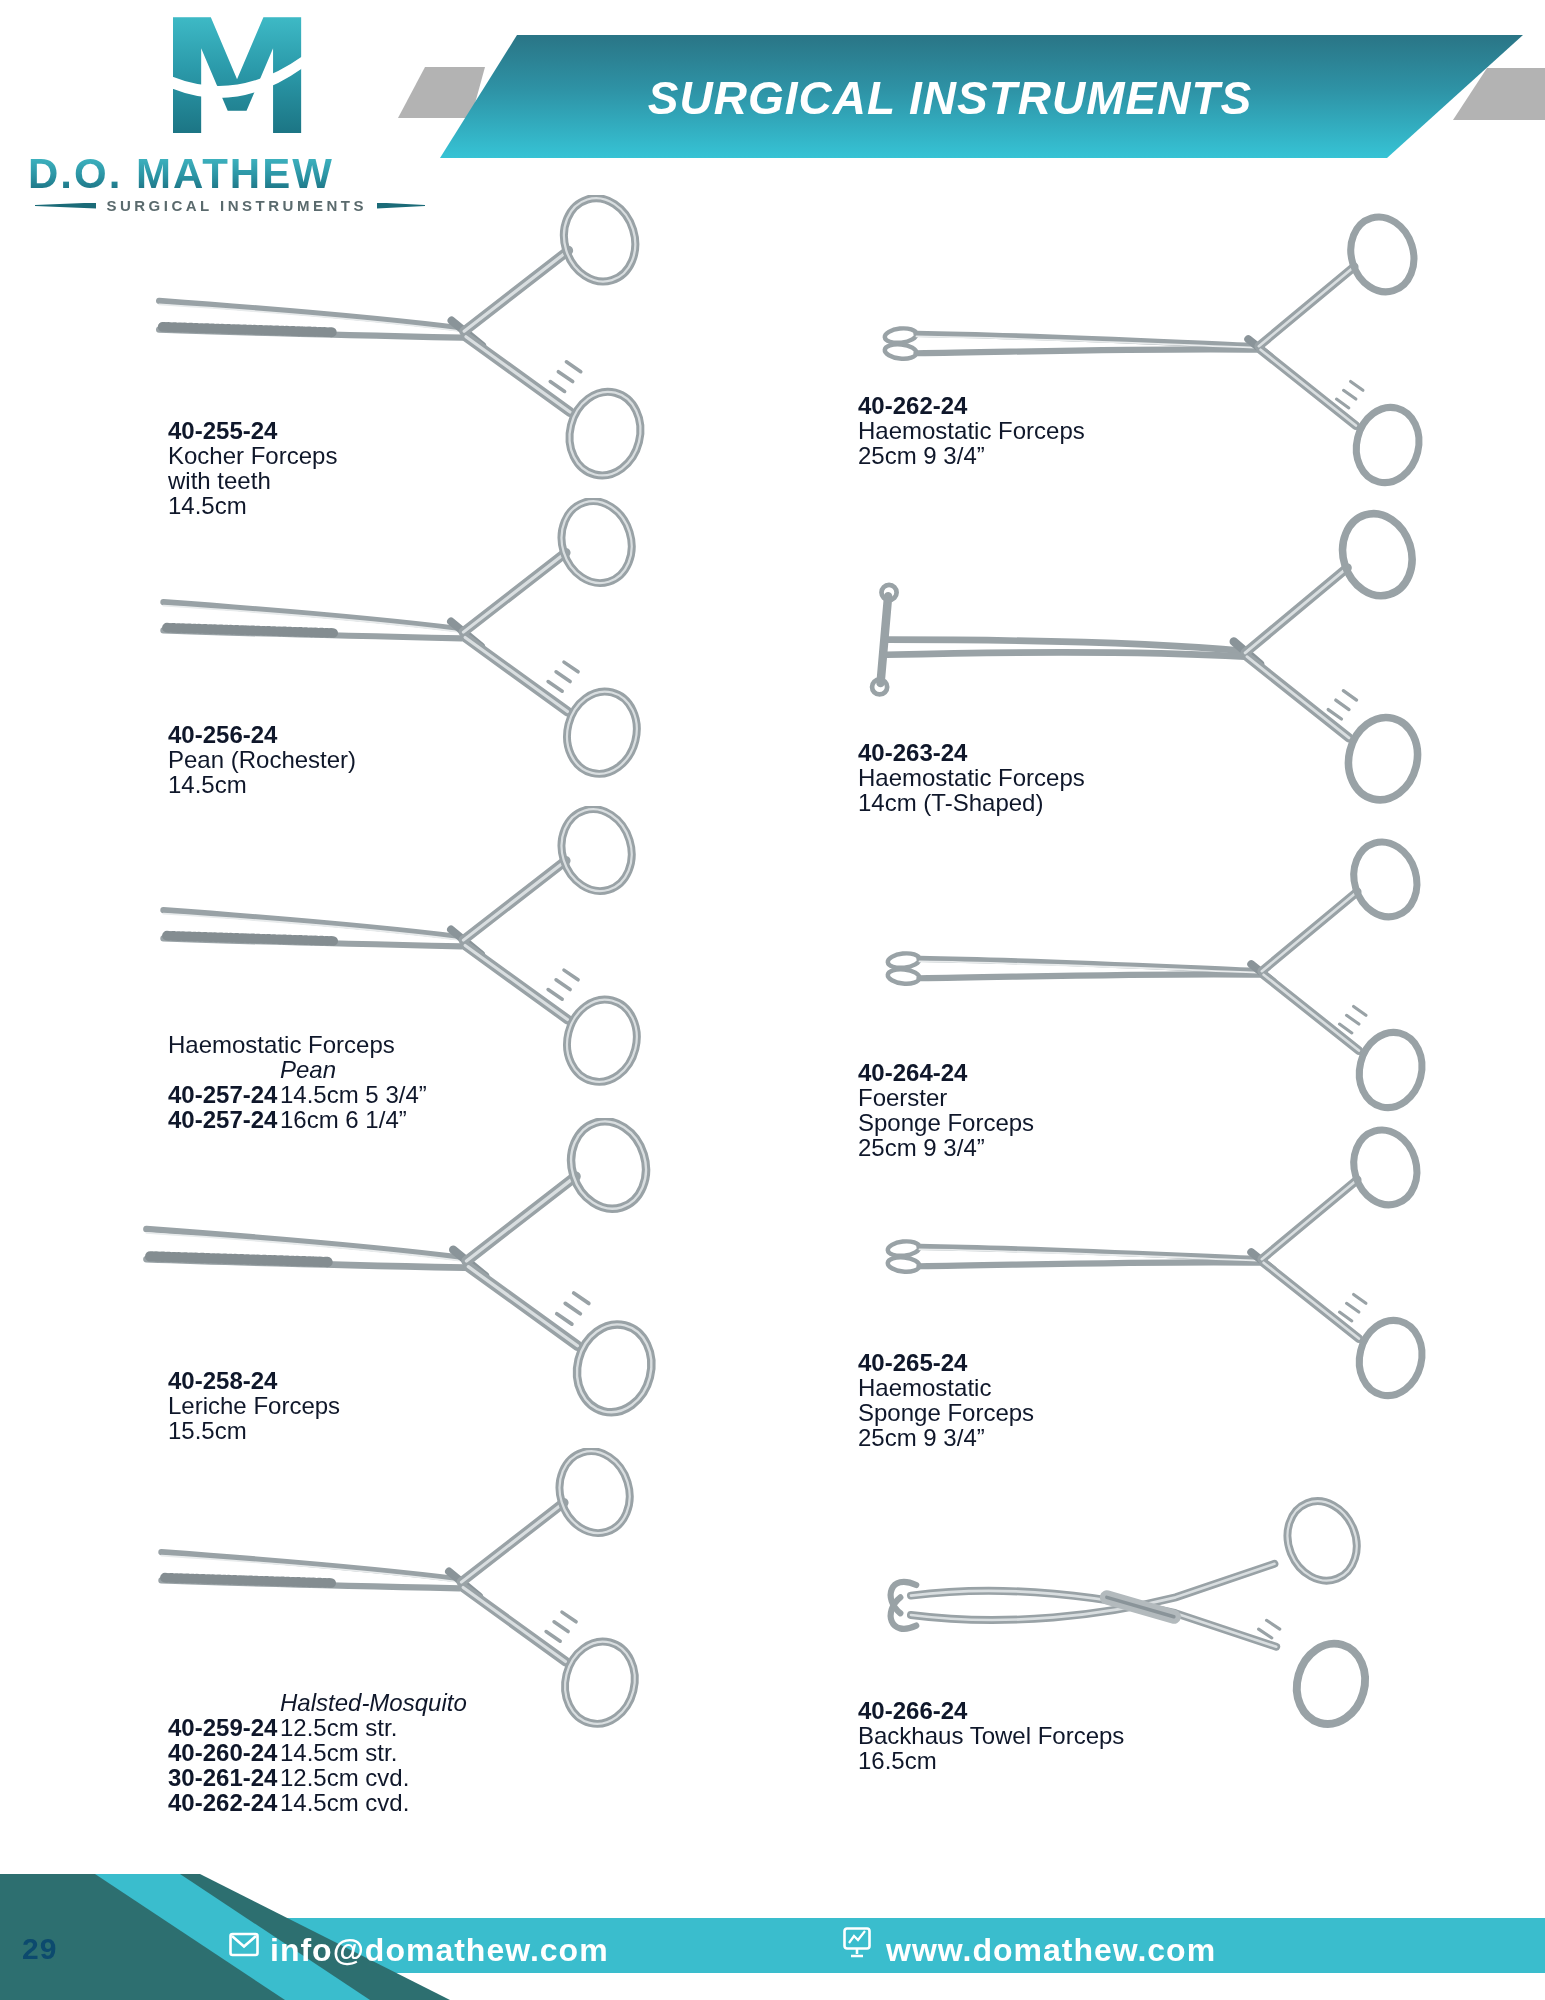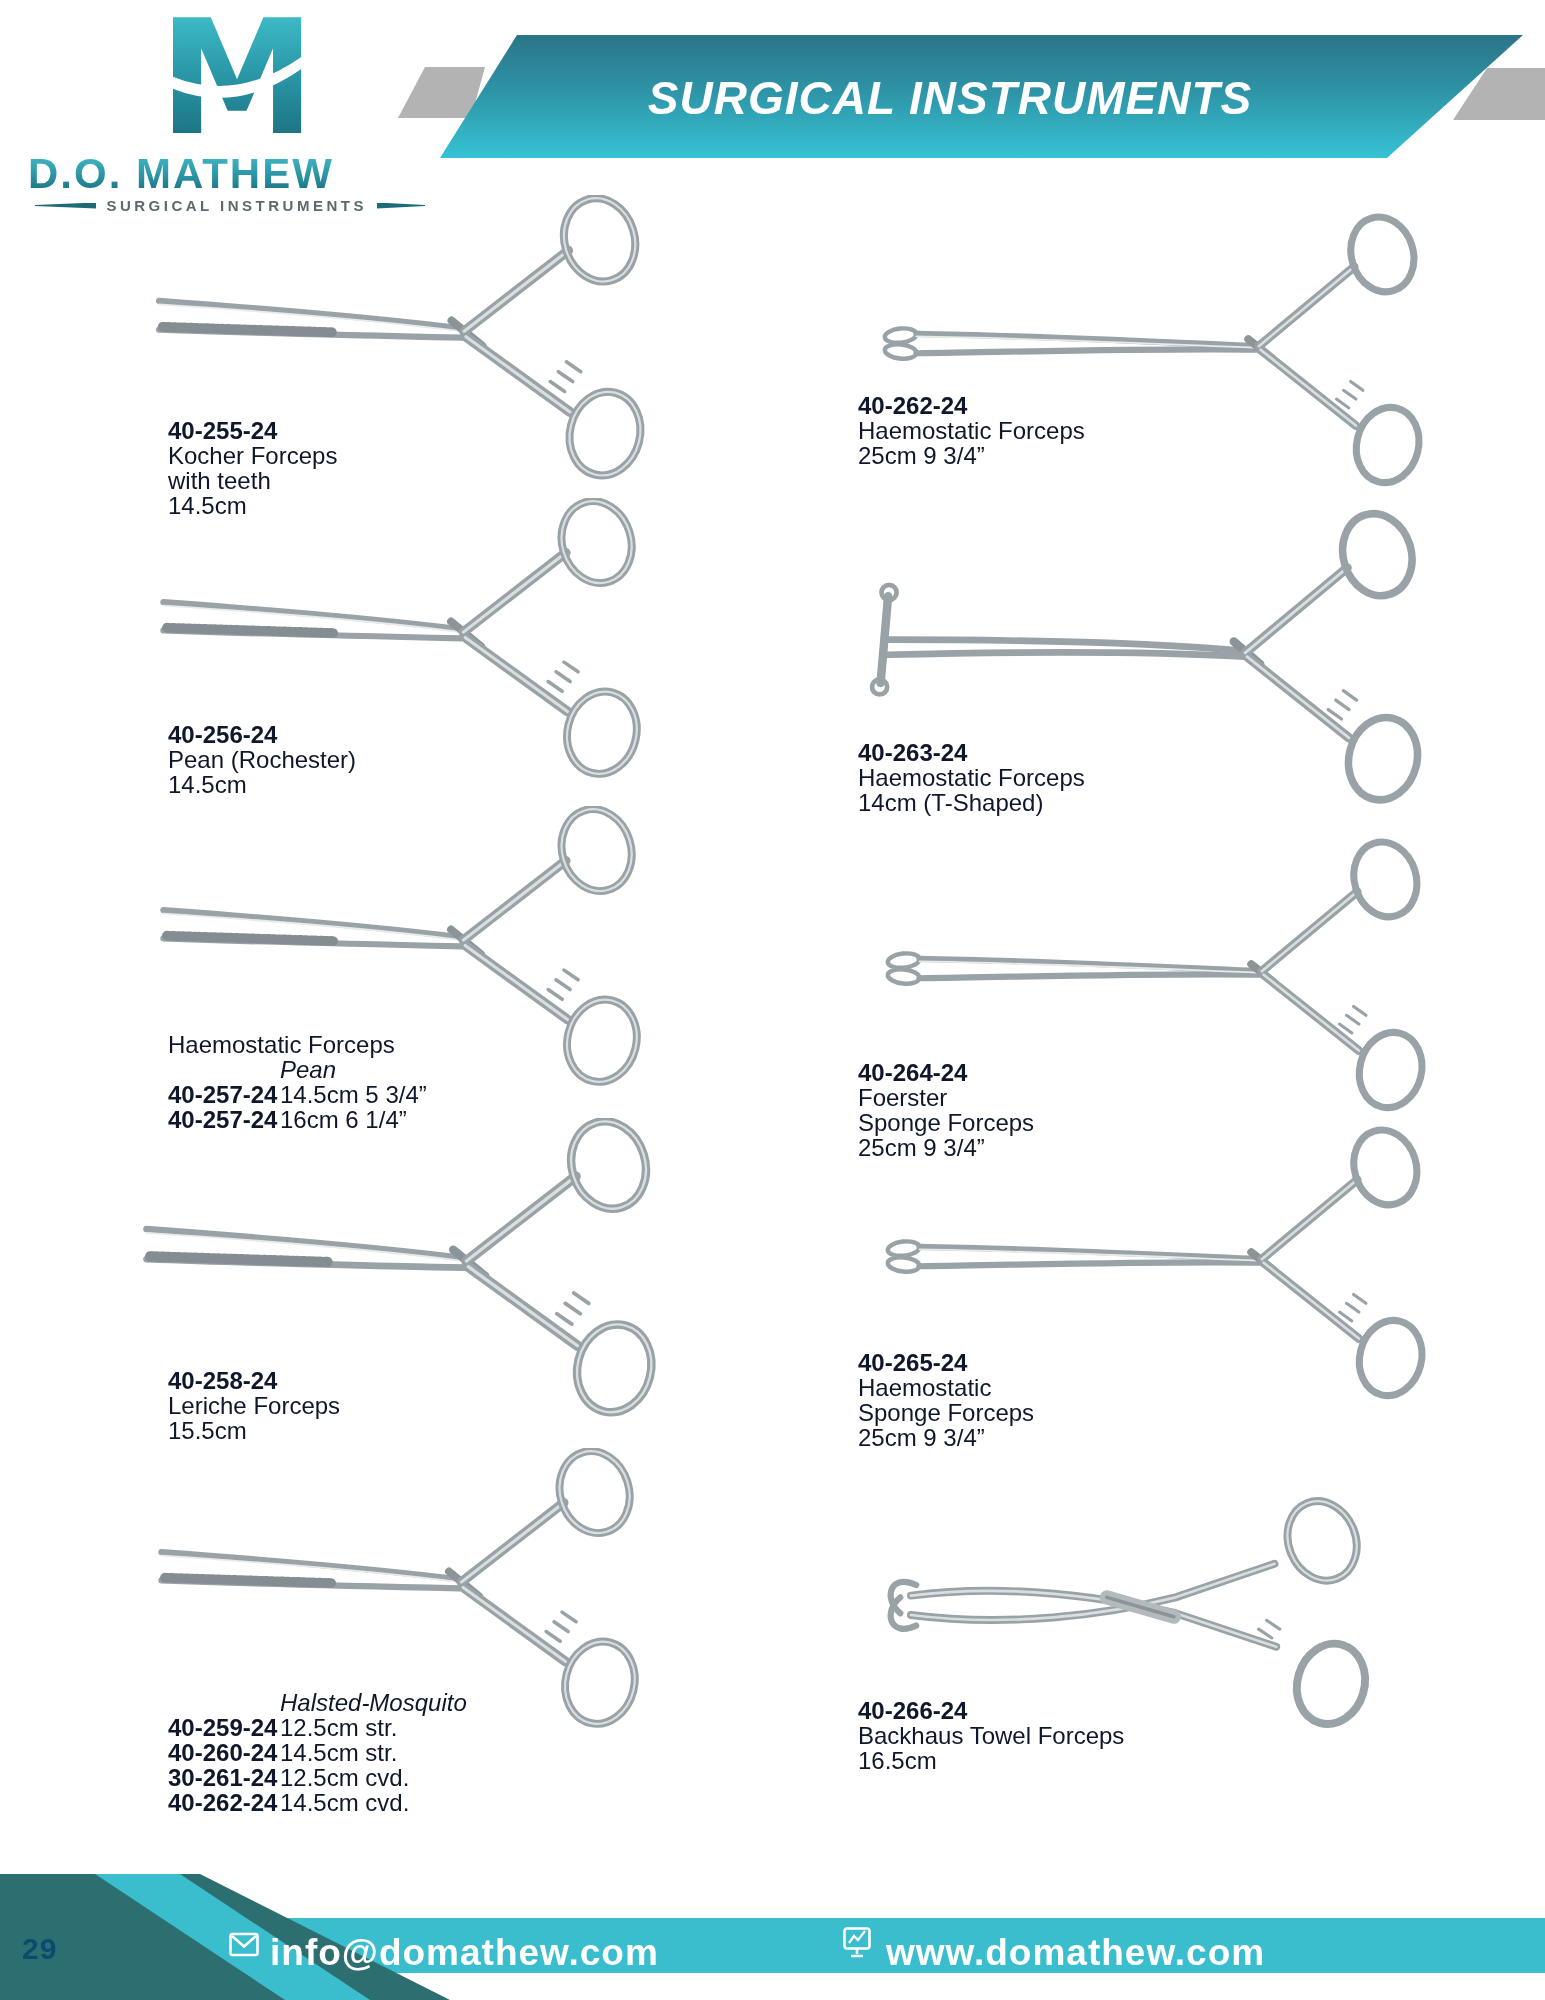--- a/index.html
+++ b/index.html
@@ -49,21 +49,21 @@
   .code:empty{display:none;}
   .line.indent{padding-left:112px;font-style:italic;}
   
   #band{position:absolute;left:0;top:1918px;width:1545px;height:55px;background:#3abdcd;z-index:1;}
   #wedge{position:absolute;left:0;top:1874px;width:520px;height:126px;background:#2d6f70;
     clip-path:polygon(0 0,200px 0,450px 126px,0 126px);z-index:2;}
   #stripe{position:absolute;left:0;top:1874px;width:400px;height:126px;background:#3abdcd;
     clip-path:polygon(95px 0,180px 0,370px 126px,285px 126px);z-index:3;}
   #page-num{position:absolute;left:22px;top:1932px;z-index:4;color:#0c4a6e;
     font-size:30px;font-weight:bold;letter-spacing:1px;}
-  .contact{position:absolute;z-index:4;color:#ffffff;font-size:37px;font-weight:bold;letter-spacing:1px;white-space:nowrap;}
+  .contact{position:absolute;z-index:4;color:#ffffff;font-size:32px;font-weight:bold;letter-spacing:1px;white-space:nowrap;}
   #email-text{left:270px;top:1932px;}
   #site-text{left:886px;top:1932px;}
   .f-icon{position:absolute;z-index:4;}
 </style>
 </head>
 <body>
 
 <svg width="0" height="0" style="position:absolute" aria-hidden="true">
   <defs>
     <linearGradient id="lg-teal" x1="0" y1="0" x2="0" y2="1">

